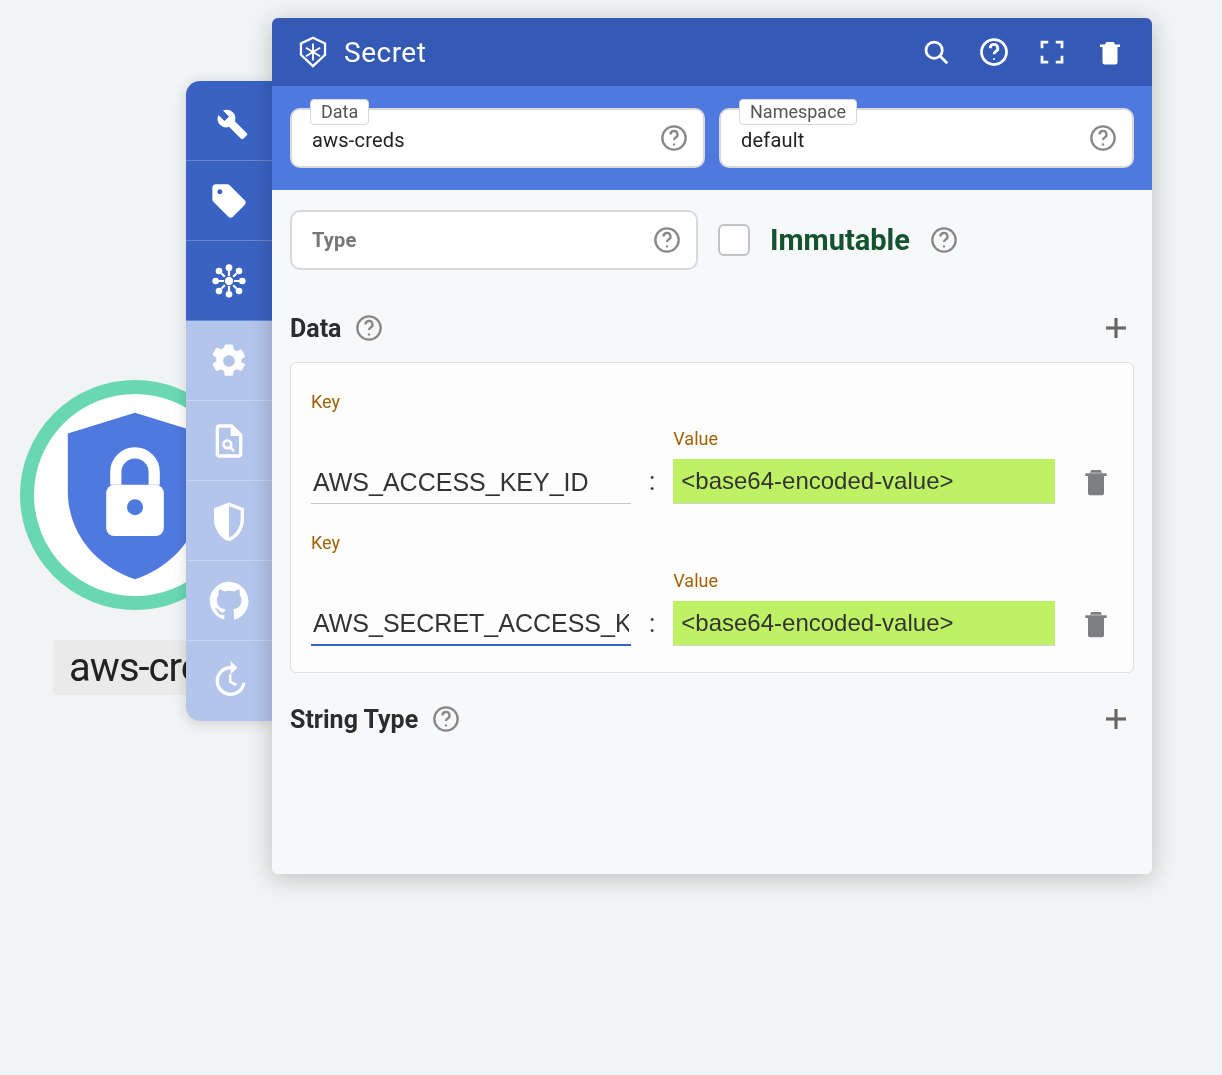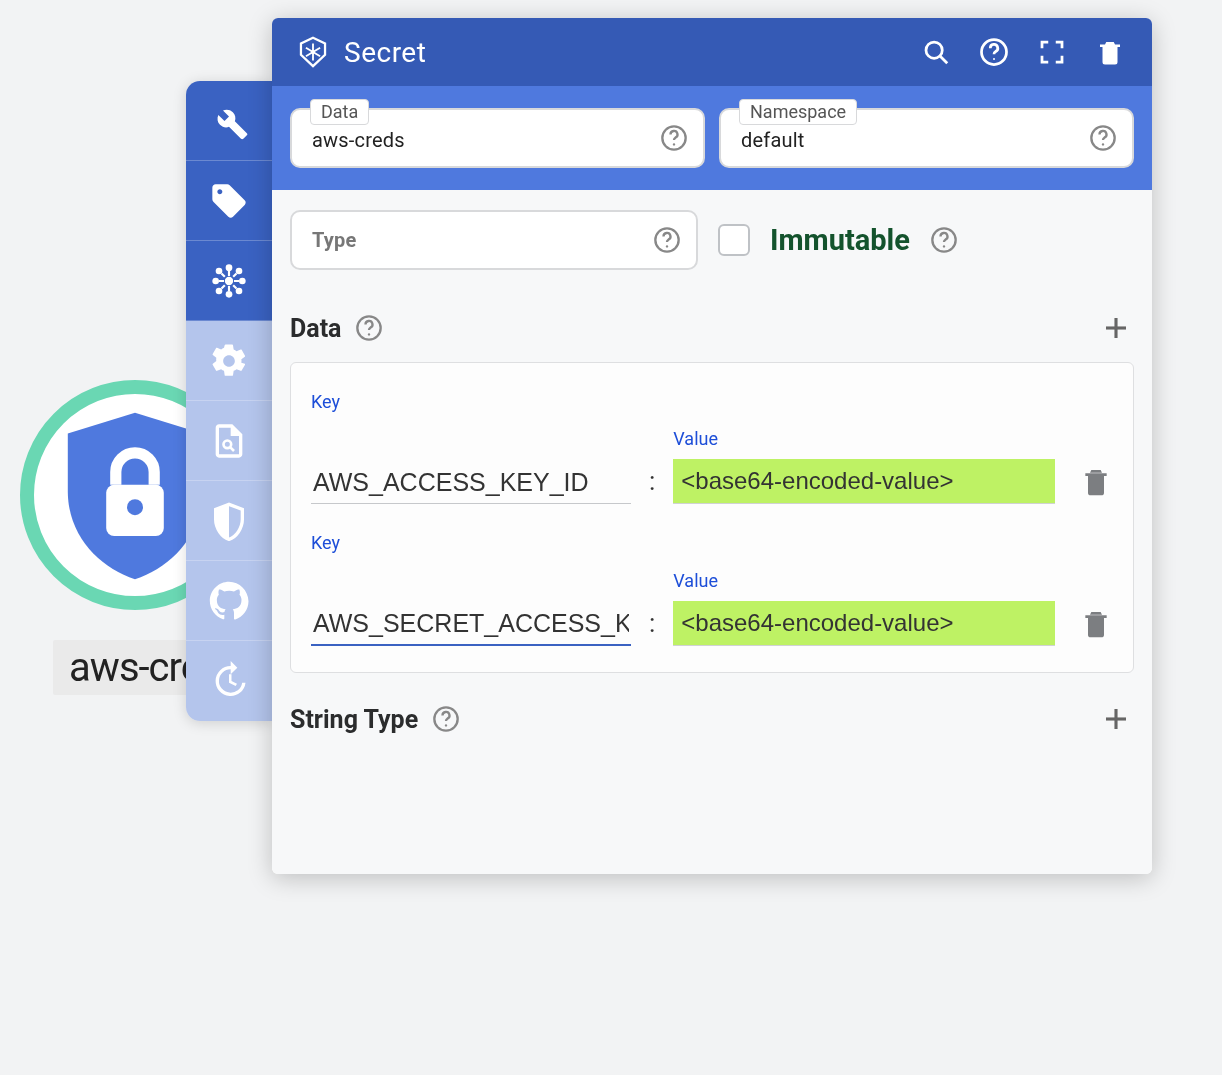--- a/index.html
+++ b/index.html
@@ -214,21 +214,21 @@
   }
   .data-row {
     display: flex;
     align-items: flex-end;
     gap: 18px;
     padding: 20px 0 8px 0;
   }
   .kv-col { display: flex; flex-direction: column; }
   .kv-col.key { width: 320px; }
   .kv-col.val { flex: 1; }
-  .kv-label { font-size: 18px; color: #1d4ed8; margin-bottom: 10px; }
+  .kv-label { font-size: 18px; color: #a16207; margin-bottom: 10px; }
   .kv-input {
     font-size: 25px;
     color: #333;
     border: none;
     border-bottom: 1.5px solid #c6c8cb;
     padding: 6px 2px;
     background: transparent;
     outline: none;
     width: 100%;
     margin-top: 40px;

